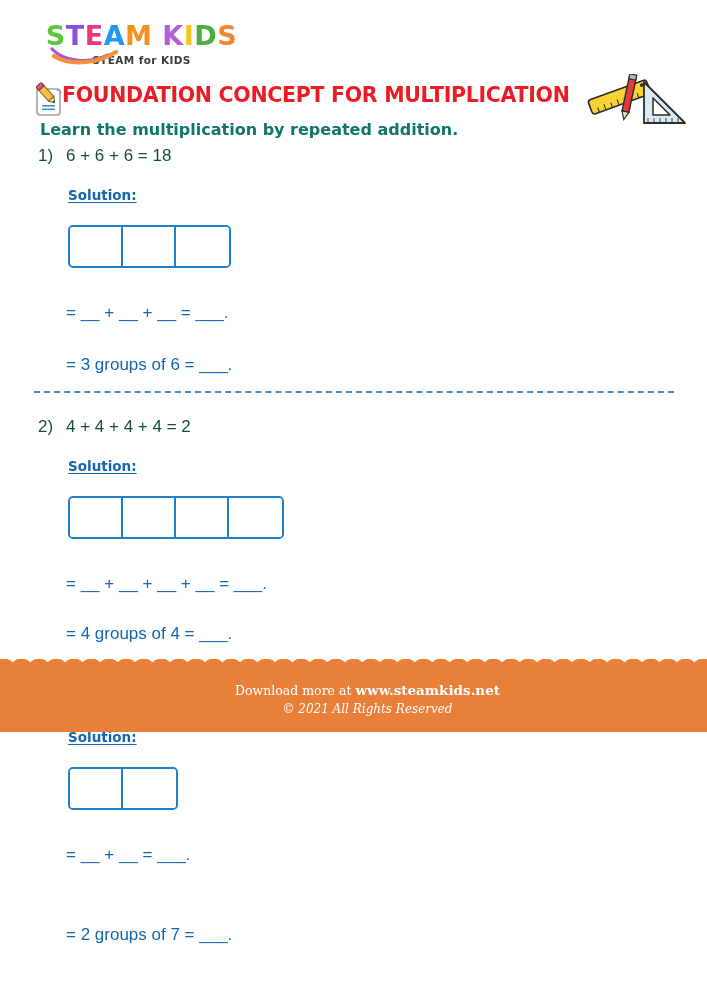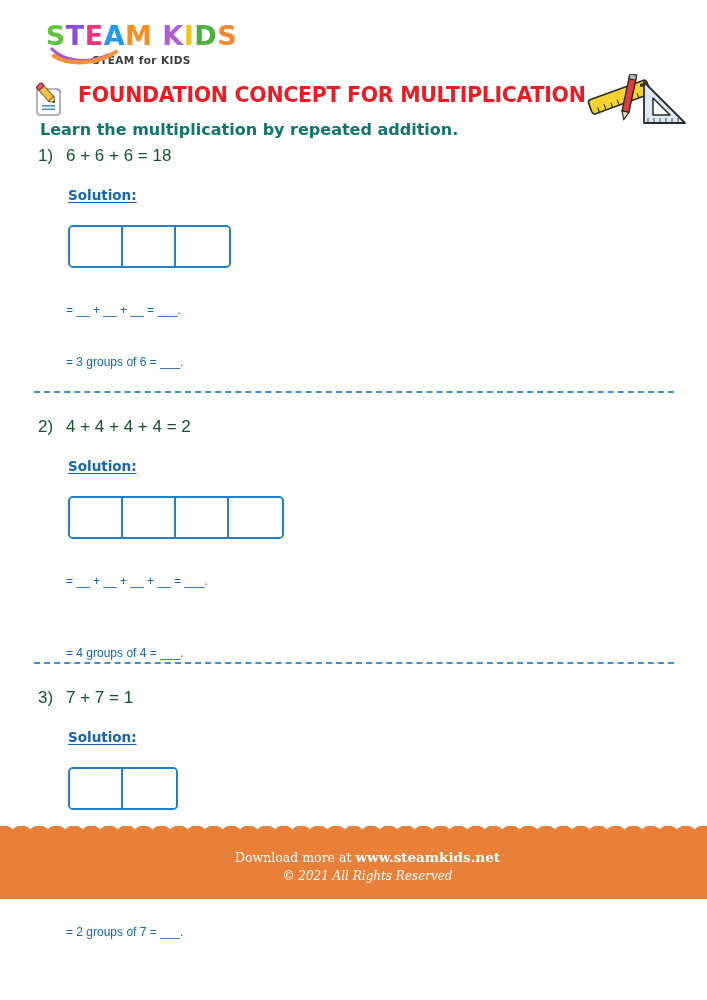--- a/index.html
+++ b/index.html
@@ -12,21 +12,21 @@
   body {
     font-family: "Liberation Sans", sans-serif;
     background: #ffffff;
     position: relative;
     overflow: hidden;
   }
 
   .page {
     position: relative;
     width: 707px;
-    height: 899px;
+    height: 732px;
     background: #ffffff;
   }
 
   
   .header {
     position: absolute;
     top: 22px;
     left: 0;
     width: 707px;
     height: 56px;
@@ -101,21 +101,21 @@
   .title-icon {
     position: absolute;
     left: 30px;
     top: 4px;
     width: 40px;
     height: 38px;
   }
 
   .title-text {
     position: absolute;
-    left: 78px;
+    left: 62px;
     top: 7px;
     font-family: "DejaVu Sans", sans-serif;
     font-weight: bold;
     font-size: 20.5px;
     color: #ed1c24;
     letter-spacing: -0.3px;
     white-space: nowrap;
   }
 
   .title-tools {
@@ -173,21 +173,21 @@
     width: 53px;
     height: 39px;
     border-right: 2px solid #2080c8;
     background: #fff;
   }
   .boxcell:last-child { border-right: none; }
 
   .ans-line {
     position: absolute;
     left: 66px;
-    font-size: 12px;
+    font-size: 17px;
     color: #1566b2;
     white-space: pre;
   }
 
   .divider {
     position: absolute;
     left: 34px;
     width: 640px;
     border-top: 2px dashed #3f8fd0;
     height: 0;
@@ -323,21 +323,21 @@
       <div class="problem">
         <div class="q-line" style="top: 417px;"><span class="q-num">2)</span><span>4 + 4 + 4 + 4 = 2</span></div>
         <div class="solution-label" style="top: 458px;">Solution:</div>
         <div class="boxrow" style="top: 496px;">
           <div class="boxcell"></div>
           <div class="boxcell"></div>
           <div class="boxcell"></div>
           <div class="boxcell"></div>
         </div>
         <div class="ans-line" style="top: 574px;">= __ + __ + __ + __ = ___.</div>
-        <div class="ans-line" style="top: 646px;">= 4 groups of 4 = ___.</div>
+        <div class="ans-line" style="top: 624px;">= 4 groups of 4 = ___.</div>
         <div class="divider" style="top: 662px;"></div>
       </div>
       <div class="problem">
         <div class="q-line" style="top: 688px;"><span class="q-num">3)</span><span>7 + 7 = 1</span></div>
         <div class="solution-label" style="top: 729px;">Solution:</div>
         <div class="boxrow" style="top: 767px;">
           <div class="boxcell"></div>
           <div class="boxcell"></div>
         </div>
         <div class="ans-line" style="top: 845px;">= __ + __ = ___.</div>

